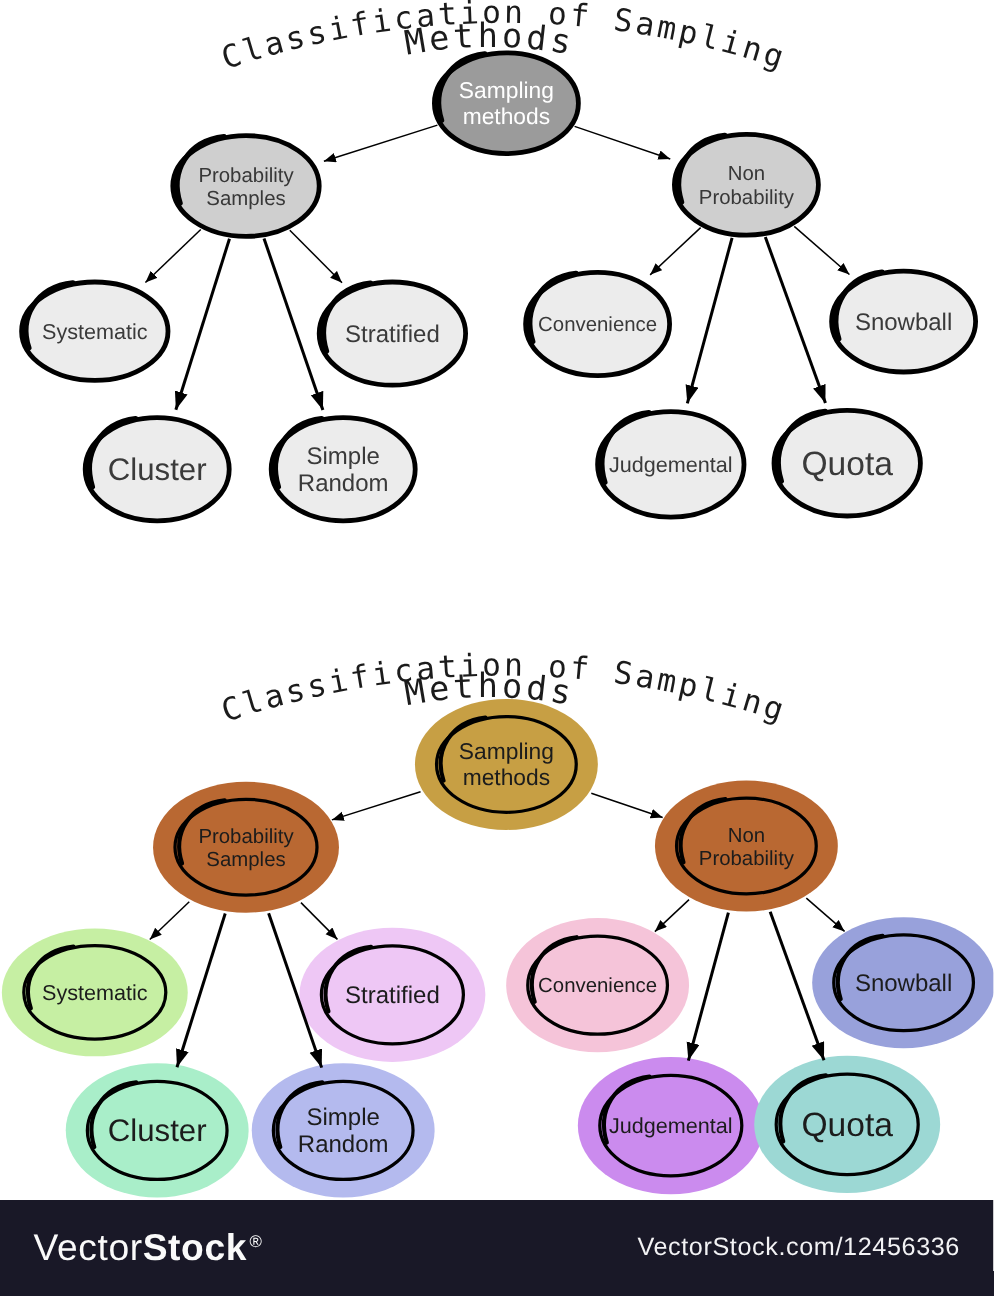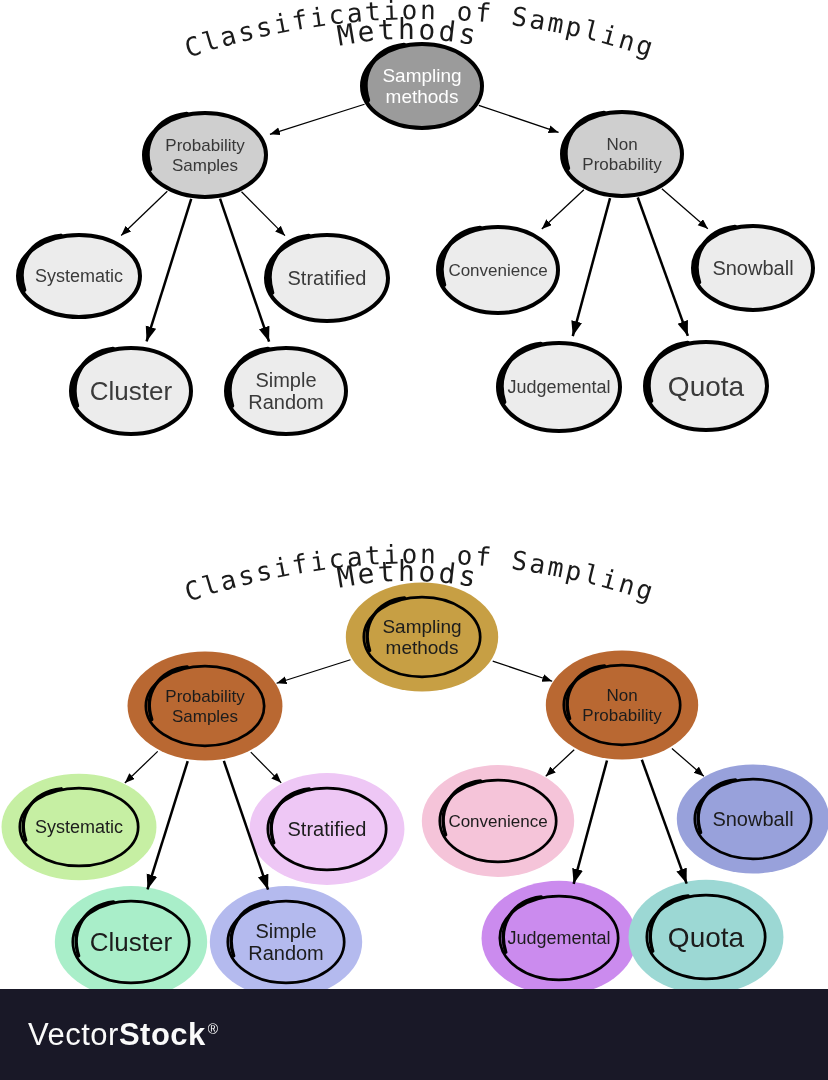--- a/index.html
+++ b/index.html
@@ -4,21 +4,21 @@
 <title>Classification of Sampling Methods</title>
 <style>
   html,body{margin:0;padding:0;background:#ffffff;}
   .canvas{position:relative;width:828px;height:1080px;background:#ffffff;overflow:hidden;
           font-family:"Liberation Sans",sans-serif;}
   svg{position:absolute;left:0;top:0;display:block;}
   .arc-title{font-family:"DejaVu Sans Mono",monospace;font-size:26px;letter-spacing:2.5px;
              fill:#1b1b1b;text-anchor:middle;}
   .arc-title-2{font-size:28px;letter-spacing:3px;}
   .node-label{font-family:"Liberation Sans",sans-serif;}
-  .watermark-bar{position:absolute;left:0;bottom:0;width:828px;height:91px;background:#191827;
+  .watermark-bar{position:absolute;left:0;bottom:0;width:828px;height:80px;background:#191827;
                  display:flex;align-items:center;justify-content:space-between;
                  padding:0 28px;box-sizing:border-box;}
   .brand{color:#fafafa;font-size:31px;letter-spacing:0.5px;white-space:nowrap;}
   .brand-light{font-weight:400;}
   .brand-bold{font-weight:700;}
   .brand-reg{font-size:14px;display:inline-block;transform:translateY(-11px);margin-left:2px;}
   .bar-url{color:#f2f2f4;font-size:21px;letter-spacing:0.5px;white-space:nowrap;}
 </style>
 </head>
 <body>
@@ -194,14 +194,15 @@
         <line x1="223.86376252594073" y1="760.9610858780495" x2="268.0439334268279" y2="889.6835591201406" stroke="#000" stroke-width="2.5" marker-end="url(#arrow-large)"></line>
         <line x1="574.2042193369168" y1="749.7121819106262" x2="545.7516896208025" y2="776.3290645482816" stroke="#000" stroke-width="1.25" marker-end="url(#arrow-small)"></line>
         <line x1="671.9446229503271" y1="748.4632596666969" x2="703.8097345759041" y2="776.1932041347562" stroke="#000" stroke-width="1.25" marker-end="url(#arrow-small)"></line>
         <line x1="606.9843908074914" y1="760.5339197119762" x2="573.6447762816806" y2="883.8375734344191" stroke="#000" stroke-width="2.5" marker-end="url(#arrow-large)"></line>
         <line x1="641.8163611308283" y1="759.7309021708593" x2="686.6731500735192" y2="883.621081155434" stroke="#000" stroke-width="2.5" marker-end="url(#arrow-large)"></line>
       </g>
   </svg>
 
   <div class="watermark-bar">
     <div class="brand"><span class="brand-light">Vector</span><span class="brand-bold">Stock</span><span class="brand-reg">®</span></div>
+    <div class="bar-url">VectorStock.com/12456336</div>
   </div>
 </div>
 
 </body></html>

